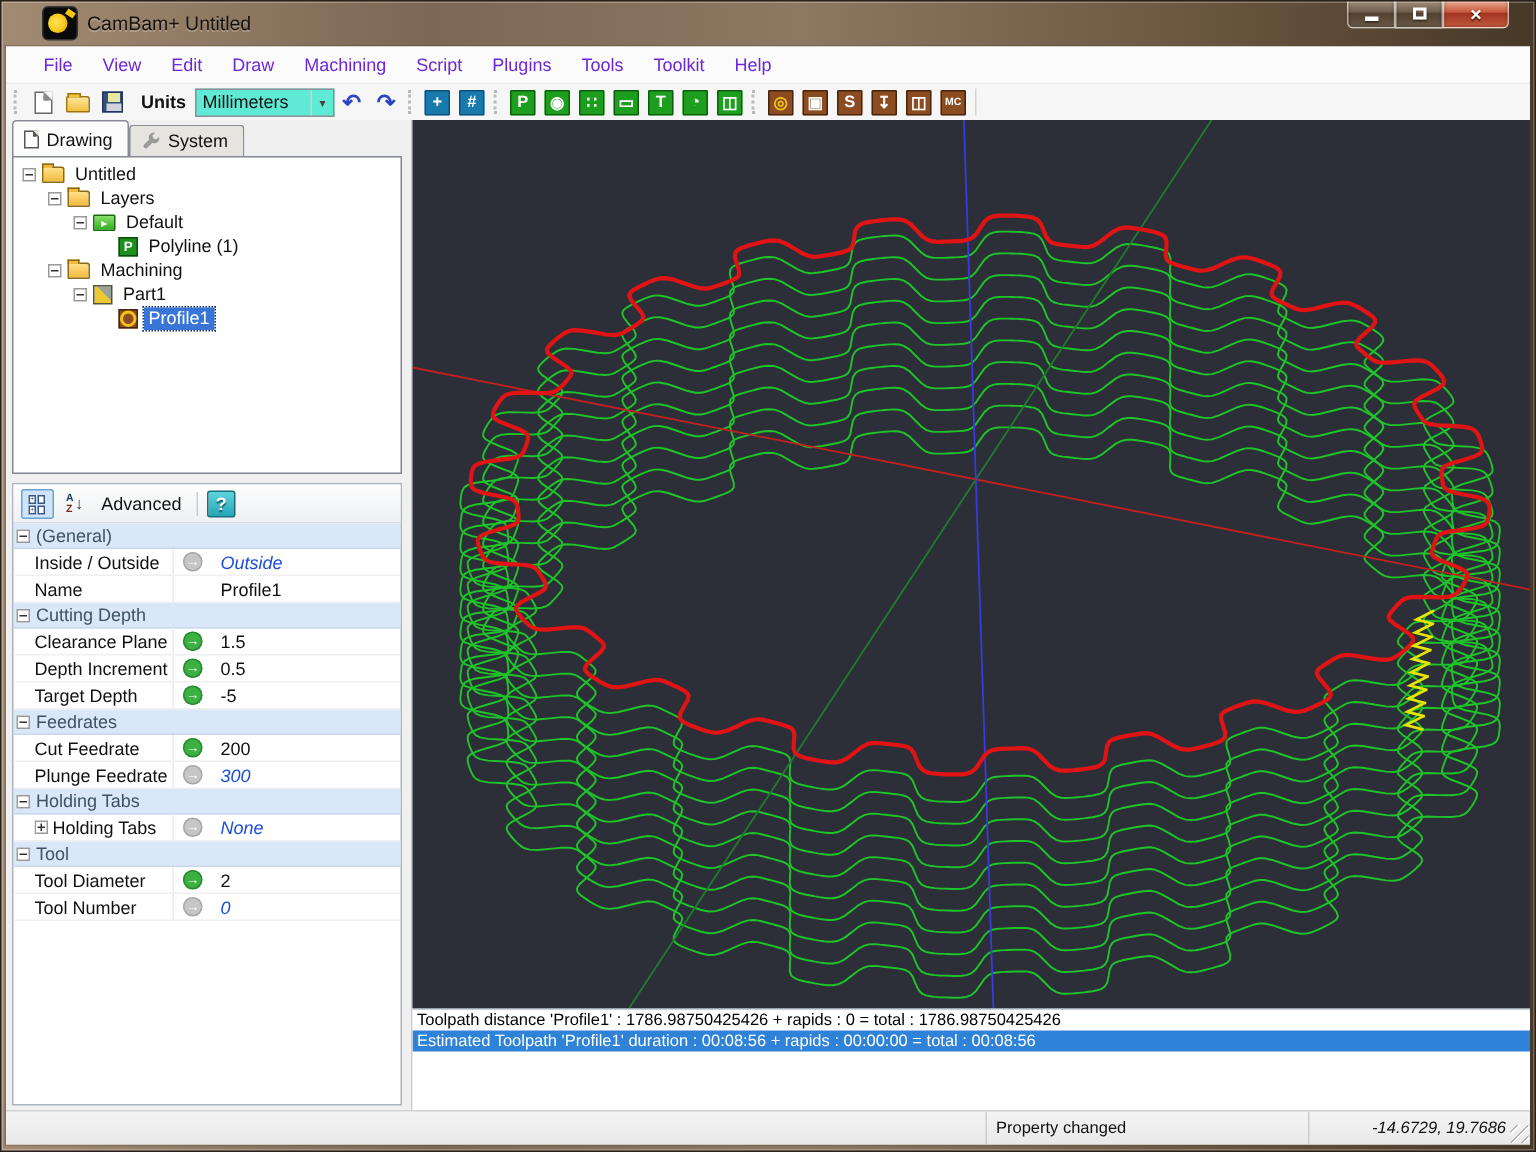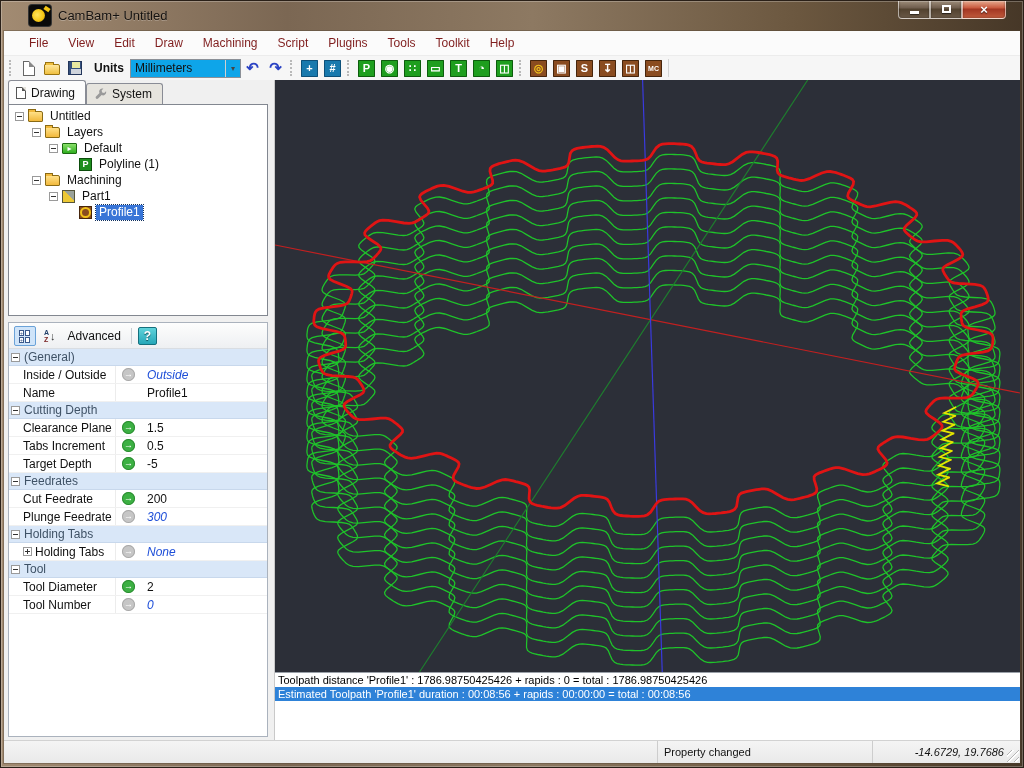--- a/index.html
+++ b/index.html
@@ -23,37 +23,37 @@
   .win-btn.min{border-radius:0 0 0 4px;}
   .win-btn.close{width:44px;border-radius:0 0 4px 0;
     background:linear-gradient(#eab49a,#c8573c 45%,#a33622 50%,#c05a3c);}
   .glyph-min{display:block;width:9px;height:3px;background:#fff;box-shadow:0 1px 1px rgba(0,0,0,.5);margin-top:6px;}
   .glyph-restore{display:block;width:9px;height:8px;border:2px solid #fff;box-shadow:0 1px 1px rgba(0,0,0,.5);}
   .glyph-close{font-size:13px;font-weight:bold;text-shadow:0 1px 1px rgba(0,0,0,.6);}
   
   .client{position:absolute;left:4px;right:4px;top:31px;bottom:5px;background:#f0f0f0;
     box-shadow:0 0 0 1px #5142345f;display:flex;flex-direction:column;}
   .menubar{height:25px;background:#fbfbfb;border-bottom:1px solid #ececec;display:flex;align-items:center;padding-left:15px;flex:none;}
-  .menu-item{padding:0 10px;font-size:12px;color:#7f1d1d;line-height:24px;}
+  .menu-item{padding:0 10px;font-size:12px;color:#6d28d9;line-height:24px;}
   .toolbar{height:24px;background:#f6f6f6;display:flex;align-items:center;flex:none;padding-left:2px;}
   .grip{width:5px;height:16px;margin:0 3px;border-left:2px dotted #b9b9b9;}
   .tb-sep{width:1px;height:18px;background:#d4d4d4;margin:0 3px;}
   .tbtn{width:21px;height:21px;display:flex;align-items:center;justify-content:center;margin:0 1px;border-radius:2px;}
   .sq-icon{width:17px;height:17px;display:flex;align-items:center;justify-content:center;
     font-size:11px;font-weight:bold;color:#fff;border-radius:1px;}
   .sq-icon.small-label{font-size:7px;letter-spacing:0;}
   .icon-new{width:12px;height:15px;background:#fff;border:1px solid #666;position:relative;}
   .icon-new::before{content:"";position:absolute;right:-1px;top:-1px;border:3px solid #f6f6f6;border-left-color:#888;border-bottom-color:#888;}
   .icon-open{width:16px;height:11px;background:linear-gradient(#ffe79c,#f0c040);border:1px solid #9a7410;border-radius:1px 2px 1px 1px;position:relative;margin-top:3px;}
   .icon-open::before{content:"";position:absolute;left:0;top:-3px;width:7px;height:2px;background:#f0c040;border:1px solid #9a7410;border-bottom:none;}
   .icon-save{width:14px;height:14px;background:#35507c;border:1px solid #22355a;position:relative;}
   .icon-save::before{content:"";position:absolute;left:3px;top:0;width:8px;height:6px;background:#e8e8a0;}
   .icon-save::after{content:"";position:absolute;left:2px;bottom:0;width:10px;height:5px;background:#cfd4dc;}
   .units-label{font-size:12px;font-weight:bold;color:#111;margin:0 6px 0 8px;}
-  .units-combo{width:111px;height:19px;background:#0ea5e9;border:1px solid #8b9097;display:flex;align-items:center;font-size:12px;color:#111;}
+  .units-combo{width:93px;height:19px;background:#5eead4;border:1px solid #8b9097;display:flex;align-items:center;font-size:12px;color:#111;}
   .units-combo .val{flex:1;padding-left:4px;}
   .units-combo .arrow{width:15px;height:100%;border-left:1px solid #d0d0d0;display:flex;align-items:center;justify-content:center;font-size:8px;color:#444;}
   .undo-redo{font-size:15px;font-weight:bold;color:#2b43c4;width:20px;text-align:center;}
   
   .content{flex:1;display:flex;min-height:0;}
   .left-panel{width:270px;flex:none;background:#f0f0f0;position:relative;}
   .tabs{display:flex;align-items:flex-end;height:24px;padding-left:4px;}
   .tab{display:flex;align-items:center;gap:5px;font-size:12px;color:#111;border:1px solid #898c95;border-bottom:none;
     padding:3px 10px 3px 7px;border-radius:3px 3px 0 0;background:#e6e4de;height:21px;}
   .tab.active{background:#fcfcfc;height:24px;position:relative;z-index:2;}
@@ -345,21 +345,21 @@
                   <span>Clearance Plane</span>
                 </span>
                 <span class="pg-icon">
                   <span class="dot-icon green">→</span>
                 </span>
                 <span class="pg-value">1.5</span>
               </div>
               <div class="pg-row">
                 <span class="pg-gutter"></span>
                 <span class="pg-name">
-                  <span>Tabs Increment</span>
+                  <span>Depth Increment</span>
                 </span>
                 <span class="pg-icon">
                   <span class="dot-icon green">→</span>
                 </span>
                 <span class="pg-value">0.5</span>
               </div>
               <div class="pg-row">
                 <span class="pg-gutter"></span>
                 <span class="pg-name">
                   <span>Target Depth</span>

